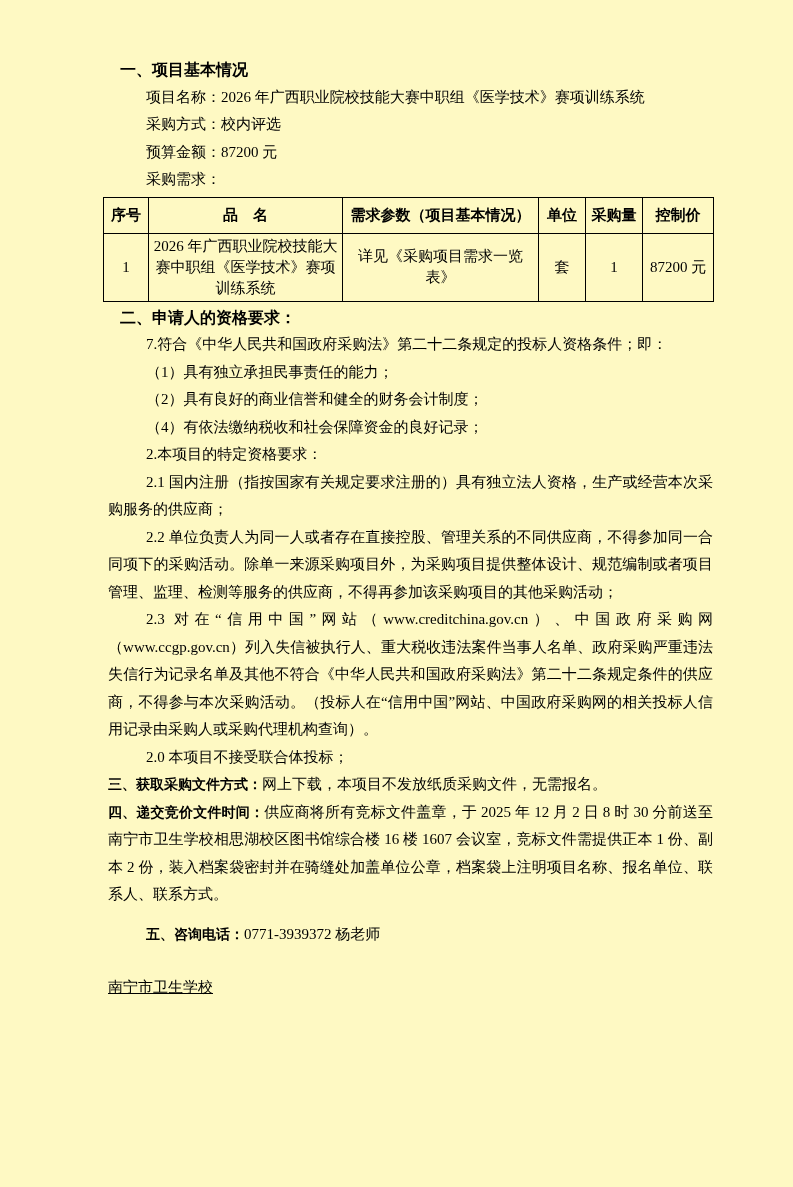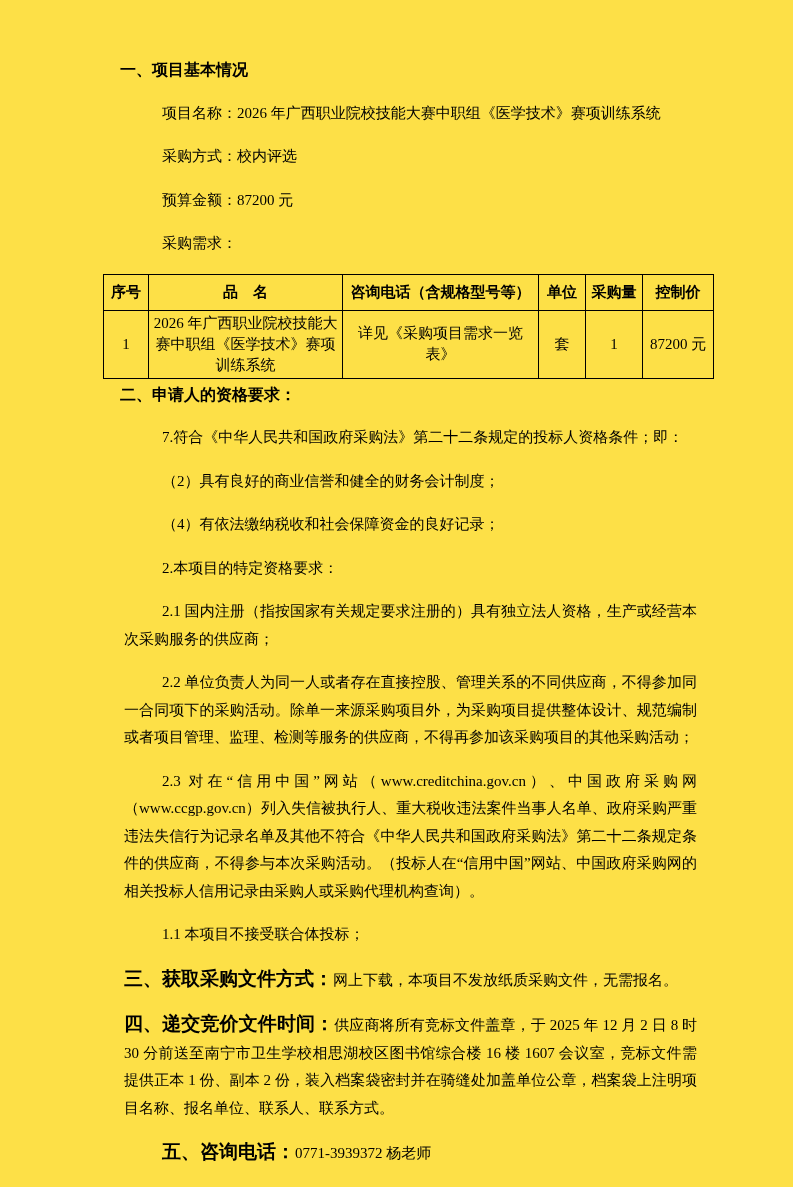--- a/index.html
+++ b/index.html
@@ -1,43 +1,43 @@
 <!DOCTYPE html>
 <html><head>
 <meta charset="utf-8">
 <style>
   html,body { margin:0; padding:0; background:#ffffff; }
   .page {
     position: relative;
     width: 793px;
     height: 1187px;
     box-sizing: border-box;
-    background: #fde047;
+    background: #fef9c3;
     color: #000000;
     font-family: "Liberation Serif", serif;
     font-size: 15px;
     line-height: 27.5px;
     padding: 56px 80px 0 108px;
     text-align: justify;
     overflow: hidden;
   }
   .sec-heading {
     font-family: "Liberation Sans", sans-serif;
     font-weight: bold;
     font-size: 16px;
     margin: 0 0 0 12px;
     text-align: left;
   }
-  p { margin: 16px; }
+  p { margin: 0; }
   .p-indent { text-indent: 38px; }
   .p-flush  { text-indent: 0; }
   .bold-lead {
     font-family: "Liberation Sans", sans-serif;
     font-weight: bold;
-    font-size: 19px;
+    font-size: 14px;
   }
   .u { white-space: pre-wrap; }
 
   table.req {
     border-collapse: collapse;
     table-layout: fixed;
     width: 610px;
     margin: 3px 0 2px -5px;
     font-size: 15px;
     text-align: center;
@@ -81,47 +81,48 @@
         <col style="width:194px">
         <col style="width:196px">
       <col style="width:47px">
         <col style="width:57px">
         <col style="width:71px">
     </colgroup>
     <thead>
       <tr>
         <th>序号</th>
         <th>品　名</th>
-        <th>咨询电话（含规格型号等）</th>
+        <th>需求参数（项目基本情况）</th>
         <th>单位</th>
         <th>采购量</th>
         <th>控制价</th>
       </tr>
     </thead>
     <tbody>
       <tr>
         <td>1</td>
         <td>2026 年广西职业院校技能大赛中职组《医学技术》赛项训练系统</td>
         <td>详见《采购项目需求一览表》</td>
         <td>套</td>
         <td>1</td>
         <td>87200 元</td>
       </tr>
     </tbody>
   </table>
 
   <p class="sec-heading">二、申请人的资格要求：</p>
   <p class="p-indent">7.符合《中华人民共和国政府采购法》第二十二条规定的投标人资格条件；即：</p>
+  <p class="p-indent">（1）具有独立承担民事责任的能力；</p>
   <p class="p-indent">（2）具有良好的商业信誉和健全的财务会计制度；</p>
   <p class="p-indent">（4）有依法缴纳税收和社会保障资金的良好记录；</p>
   <p class="p-indent">2.本项目的特定资格要求：</p>
   <p class="p-indent">2.1 国内注册（指按国家有关规定要求注册的）具有独立法人资格，生产或经营本次采购服务的供应商；</p>
   <p class="p-indent">2.2 单位负责人为同一人或者存在直接控股、管理关系的不同供应商，不得参加同一合同项下的采购活动。除单一来源采购项目外，为采购项目提供整体设计、规范编制或者项目管理、监理、检测等服务的供应商，不得再参加该采购项目的其他采购活动；</p>
   <p class="p-indent">2.3 对在“信用中国”网站（www.creditchina.gov.cn）、中国政府采购网（www.ccgp.gov.cn）列入失信被执行人、重大税收违法案件当事人名单、政府采购严重违法失信行为记录名单及其他不符合《中华人民共和国政府采购法》第二十二条规定条件的供应商，不得参与本次采购活动。（投标人在“信用中国”网站、中国政府采购网的相关投标人信用记录由采购人或采购代理机构查询）。</p>
-  <p class="p-indent">1.1 本项目不接受联合体投标；</p>
+  <p class="p-indent">2.0 本项目不接受联合体投标；</p>
 
   <p class="p-flush"><span class="bold-lead">三、获取采购文件方式：</span><span>网上下载，本项目不发放纸质采购文件，无需报名。</span></p>
 
   <p class="p-flush"><span class="bold-lead">四、递交竞价文件时间：</span><span>供应商将所有竞标文件盖章，于 2025 年</span><span class="u"> 12 </span><span>月</span><span class="u"> 2 </span><span>日</span><span class="u"> 8 </span><span>时</span><span class="u"> 30 </span><span>分前送至南宁市卫生学校相思湖校区图书馆综合楼 16 楼 1607 会议室，竞标文件需提供正本 1 份、副本 2 份，装入档案袋密封并在骑缝处加盖单位公章，档案袋上注明项目名称、报名单位、联系人、联系方式。</span></p>
 
   <p class="p-indent s5"><span class="bold-lead">五、咨询电话：</span><span>0771-3939372  杨老师</span></p>
 
   <div class="footer">
     <p class="footer-org">南宁市卫生学校</p>
   </div>

